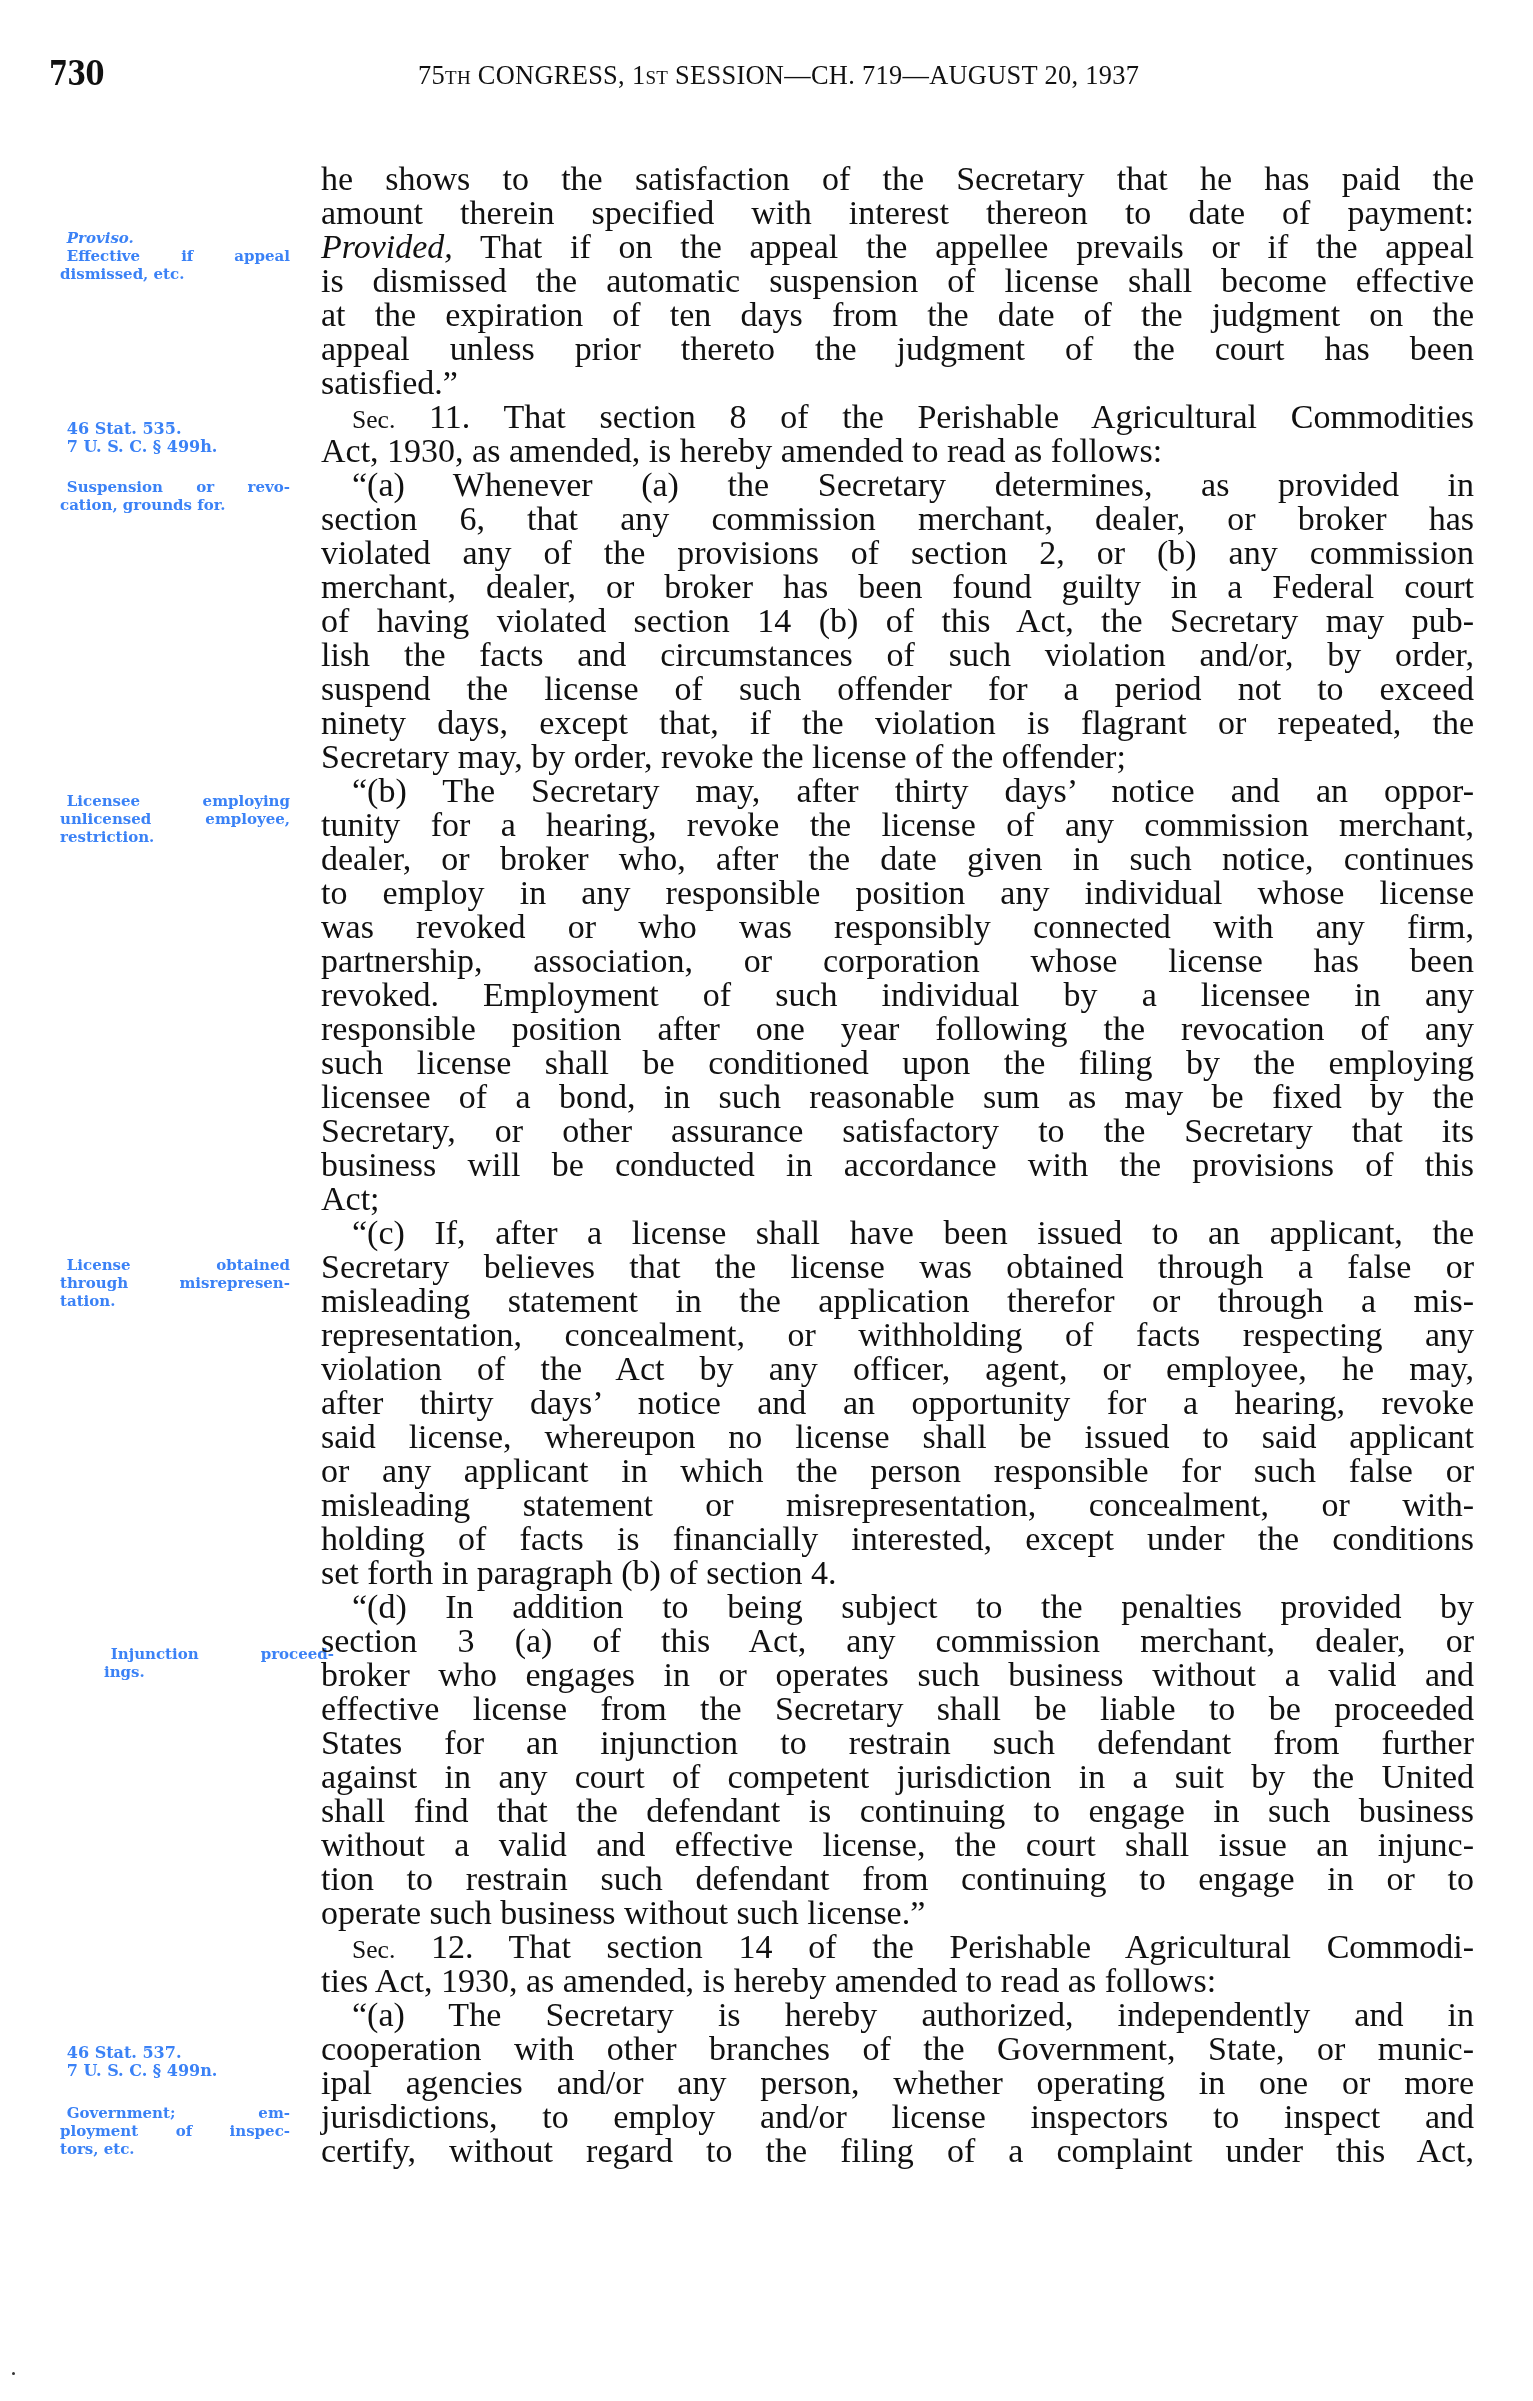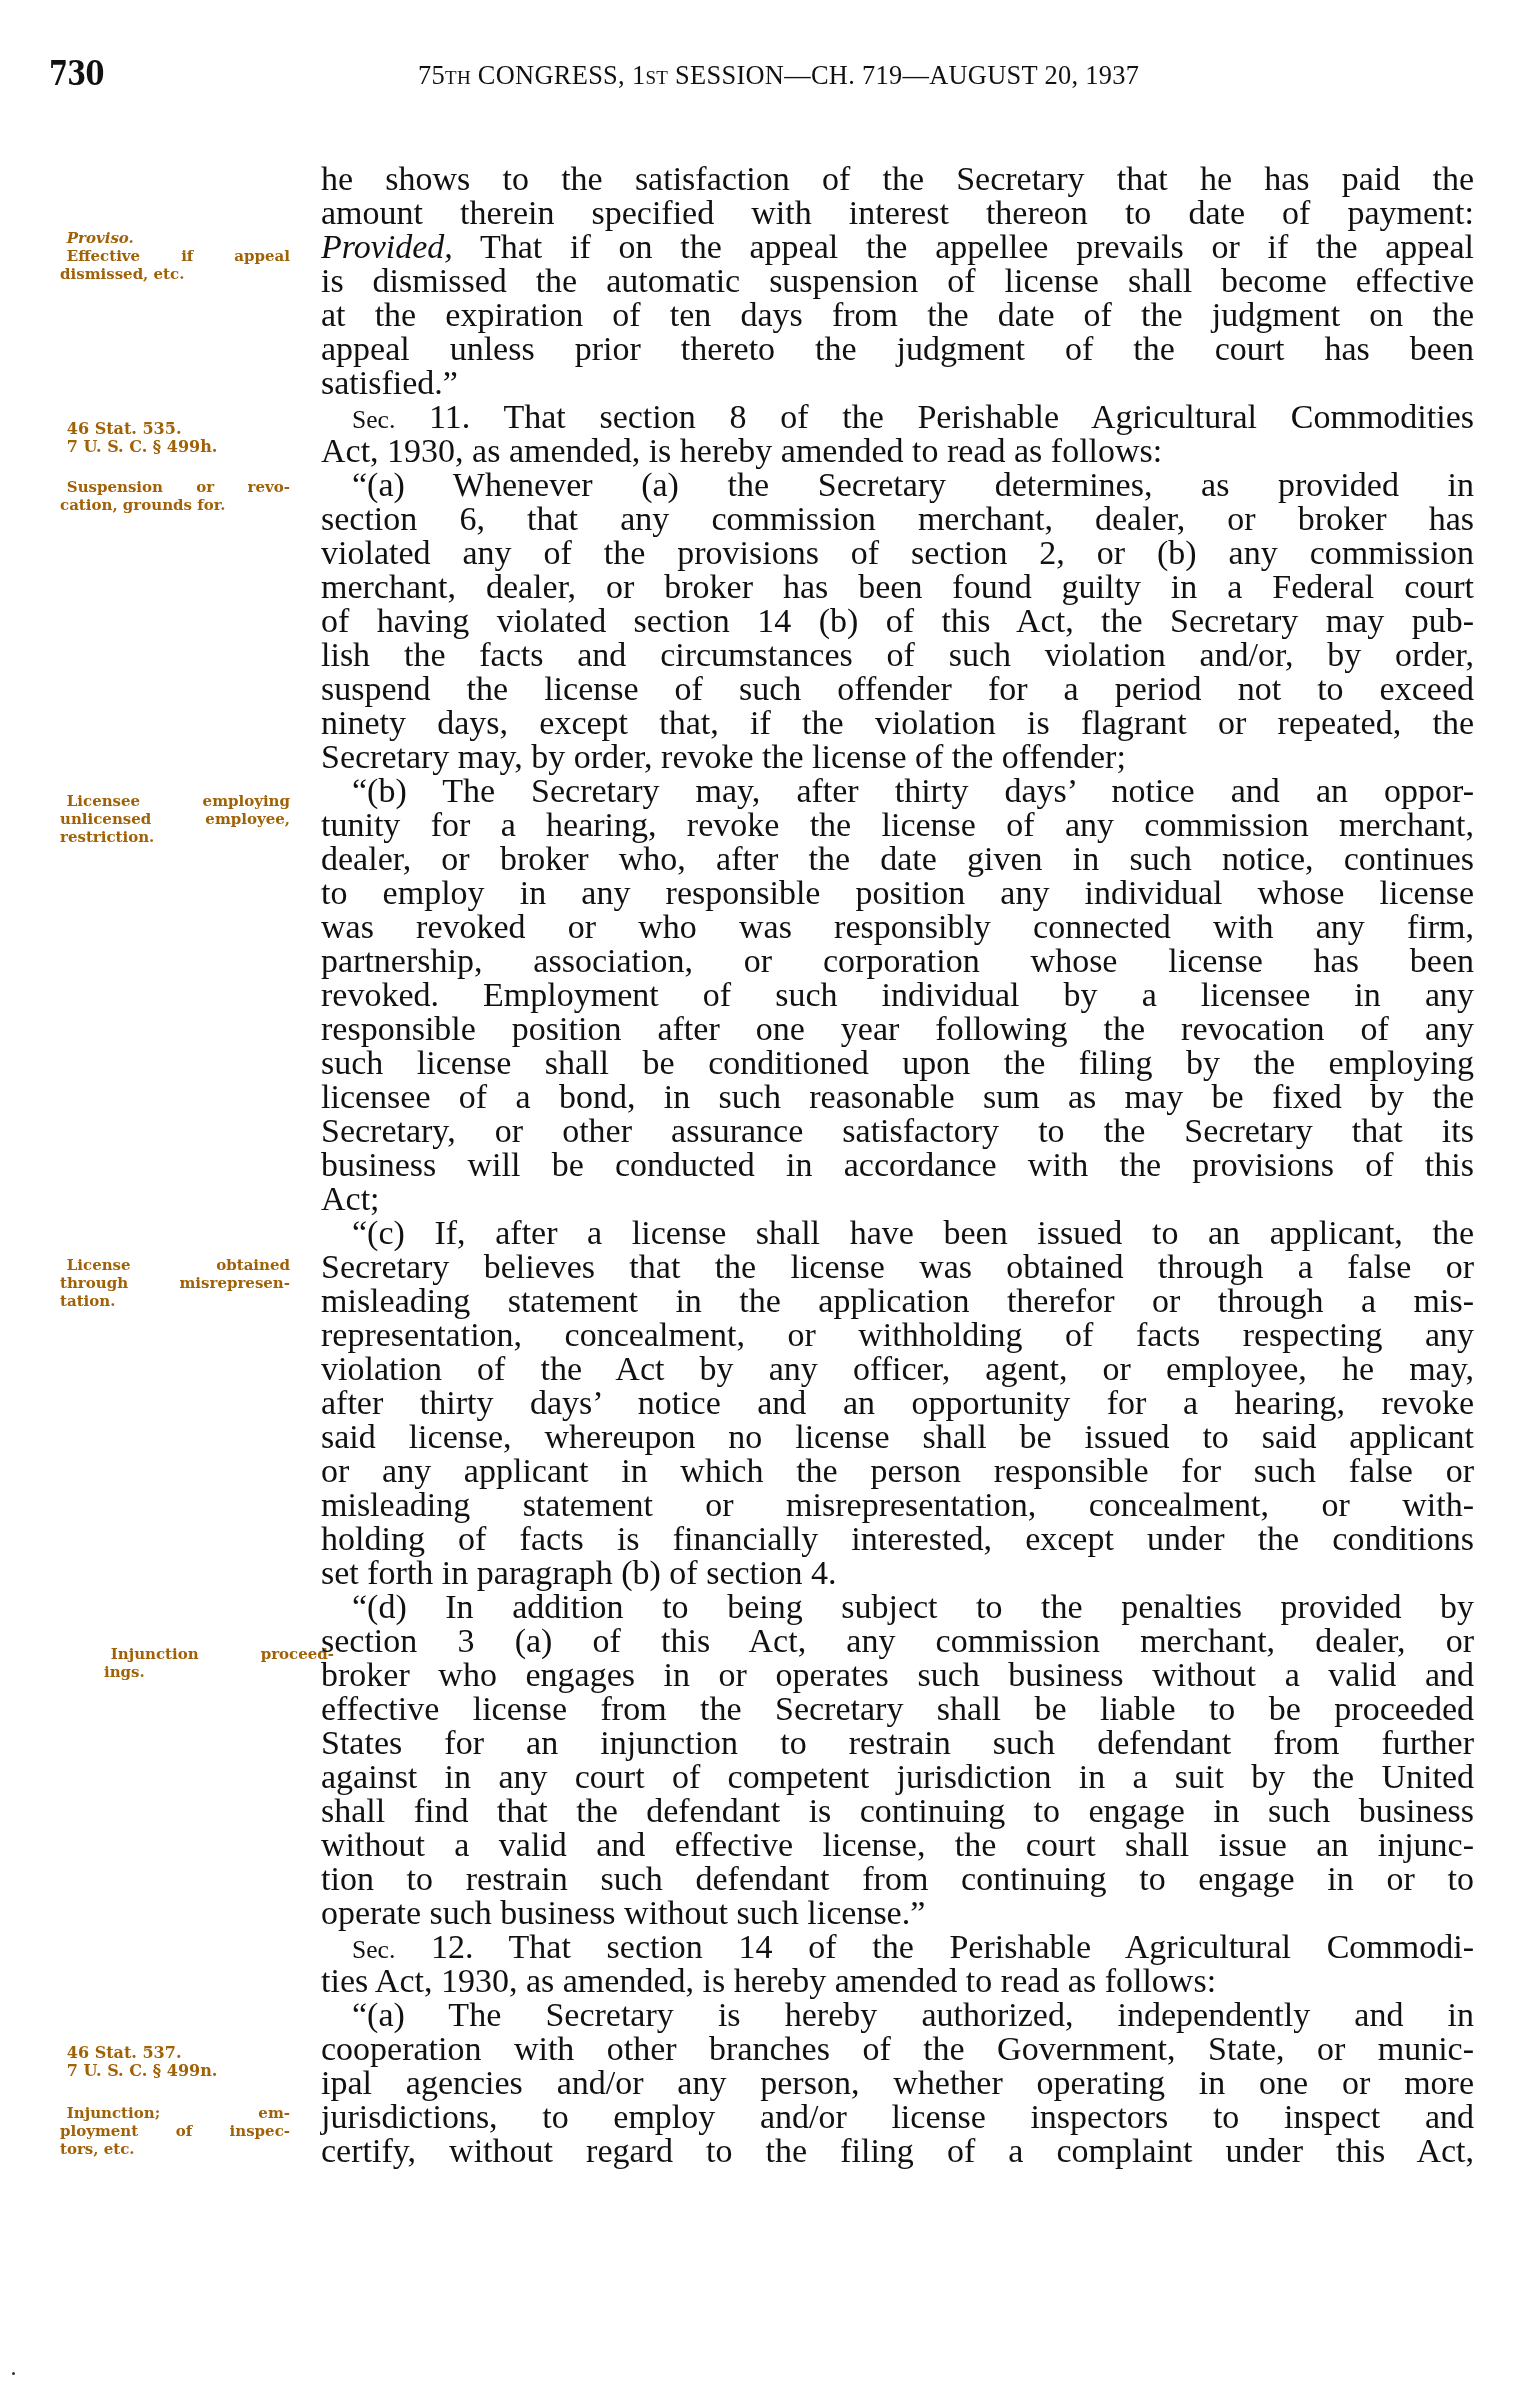--- a/index.html
+++ b/index.html
@@ -5,21 +5,21 @@
   html, body { margin: 0; padding: 0; background: #ffffff; }
   body { width: 1533px; height: 2401px; position: relative; overflow: hidden; color: #111111; }
   .page-number { position: absolute; left: 49px; top: 53px; font-family: "DejaVu Serif", serif; font-size: 34px; font-weight: bold; letter-spacing: -0.9px; transform: scaleX(0.8); transform-origin: left top; }
   .running-head { position: absolute; left: 418px; top: 60px; font-family: "Liberation Serif", serif; font-size: 26.4px; letter-spacing: 0.3px; white-space: nowrap; }
   .running-head .sc { font-size: 19px; }
   .body-col { position: absolute; left: 321px; top: 162px; width: 1153px; font-family: "Liberation Serif", serif; font-size: 34px; line-height: 34px; }
   .line { display: block; height: 34px; white-space: nowrap; text-align: justify; text-align-last: justify; }
   .line.last { text-align-last: left; }
   .line.indent { padding-left: 31px; }
   .sc-sec { font-size: 25.6px; }
-  .margin-note { position: absolute; left: 60px; width: 230px; font-family: "DejaVu Serif", serif; font-size: 15px; line-height: 18px; font-weight: bold; color: #a16207; }
+  .margin-note { position: absolute; left: 60px; width: 230px; font-family: "DejaVu Serif", serif; font-size: 15px; line-height: 18px; font-weight: bold; color: #3b82f6; }
   .margin-note .ln { display: block; white-space: nowrap; text-align: justify; text-align-last: justify; }
   .margin-note .ln.last { text-align-last: left; }
   .margin-note .ln.ind { padding-left: 6.8px; }
   .margin-note .it { font-style: italic; }
   .margin-note.cite { font-size: 16px; }
   .speck { position: absolute; width: 3.4px; height: 3.4px; background: #333; border-radius: 50%; }
 </style>
 </head>
 <body>
 
@@ -61,21 +61,21 @@
   <span class="ln ind">Injunction proceed-</span>
   <span class="ln last">ings.</span>
 </div>
 
 <div class="margin-note cite" style="top:2044px;">
   <span class="ln last ind">46 Stat. 537.</span>
   <span class="ln last ind">7 U. S. C. § 499n.</span>
 </div>
 
 <div class="margin-note" style="top:2104px;">
-  <span class="ln ind">Injunction; em-</span>
+  <span class="ln ind">Government; em-</span>
   <span class="ln">ployment of inspec-</span>
   <span class="ln last">tors, etc.</span>
 </div>
 
 <div class="body-col">
   <span class="line">he shows to the satisfaction of the Secretary that he has paid the</span>
   <span class="line">amount therein specified with interest thereon to date of payment:</span>
   <span class="line"><i>Provided,</i> <span>That if on the appeal the appellee prevails or if the appeal</span></span>
   <span class="line">is dismissed the automatic suspension of license shall become effective</span>
   <span class="line">at the expiration of ten days from the date of the judgment on the</span>

